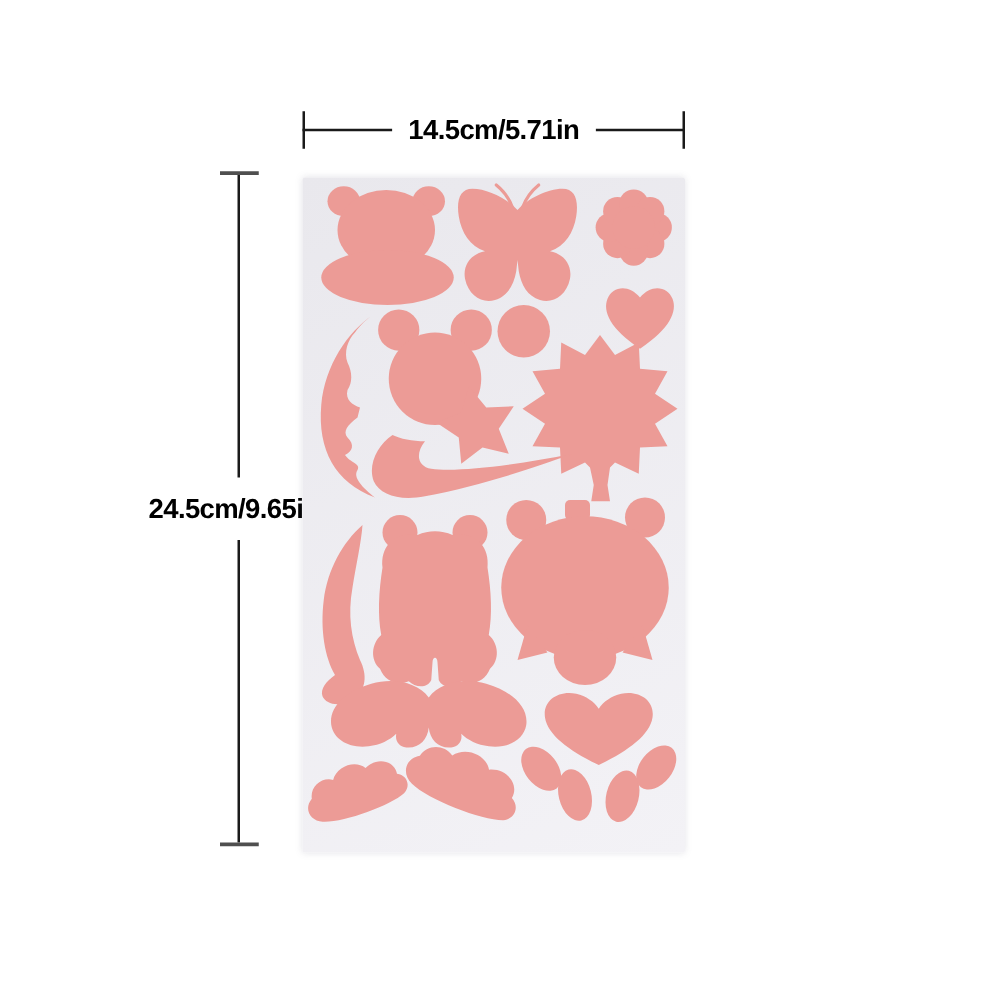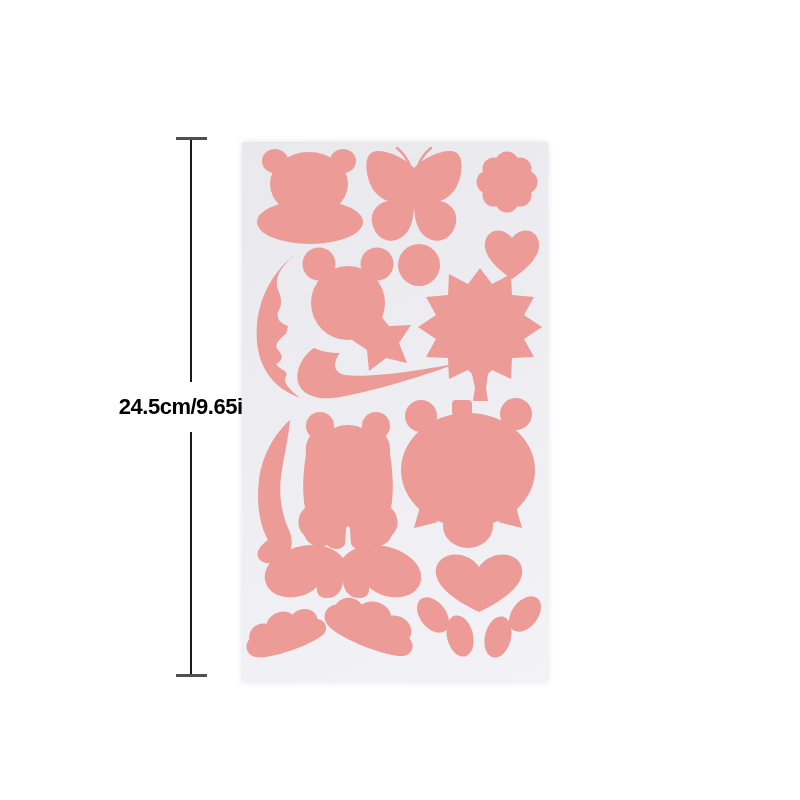--- a/index.html
+++ b/index.html
@@ -46,20 +46,26 @@
   }
   .sheet svg{display:block;width:306px;height:540px;}
   .sticker{fill:var(--sticker);}
   .sticker .thinline{fill:none;stroke:var(--sticker);stroke-width:2.5;stroke-linecap:round;}
 </style>
 </head>
 <body>
 
 <div class="canvas">
 
+  <div class="h-dim">
+    <span class="tick-v left"></span>
+    <span class="hline"></span>
+    <span class="tick-v right"></span>
+    <span class="dim-label">14.5cm/5.71in</span>
+  </div>
 
   <div class="v-dim">
     <span class="tick-h top"></span>
     <span class="vline"></span>
     <span class="tick-h bottom"></span>
     <span class="dim-label">24.5cm/9.65in</span>
   </div>
 
   <div class="sheet">
     <svg viewBox="0 0 306 540" xmlns="http://www.w3.org/2000/svg">

